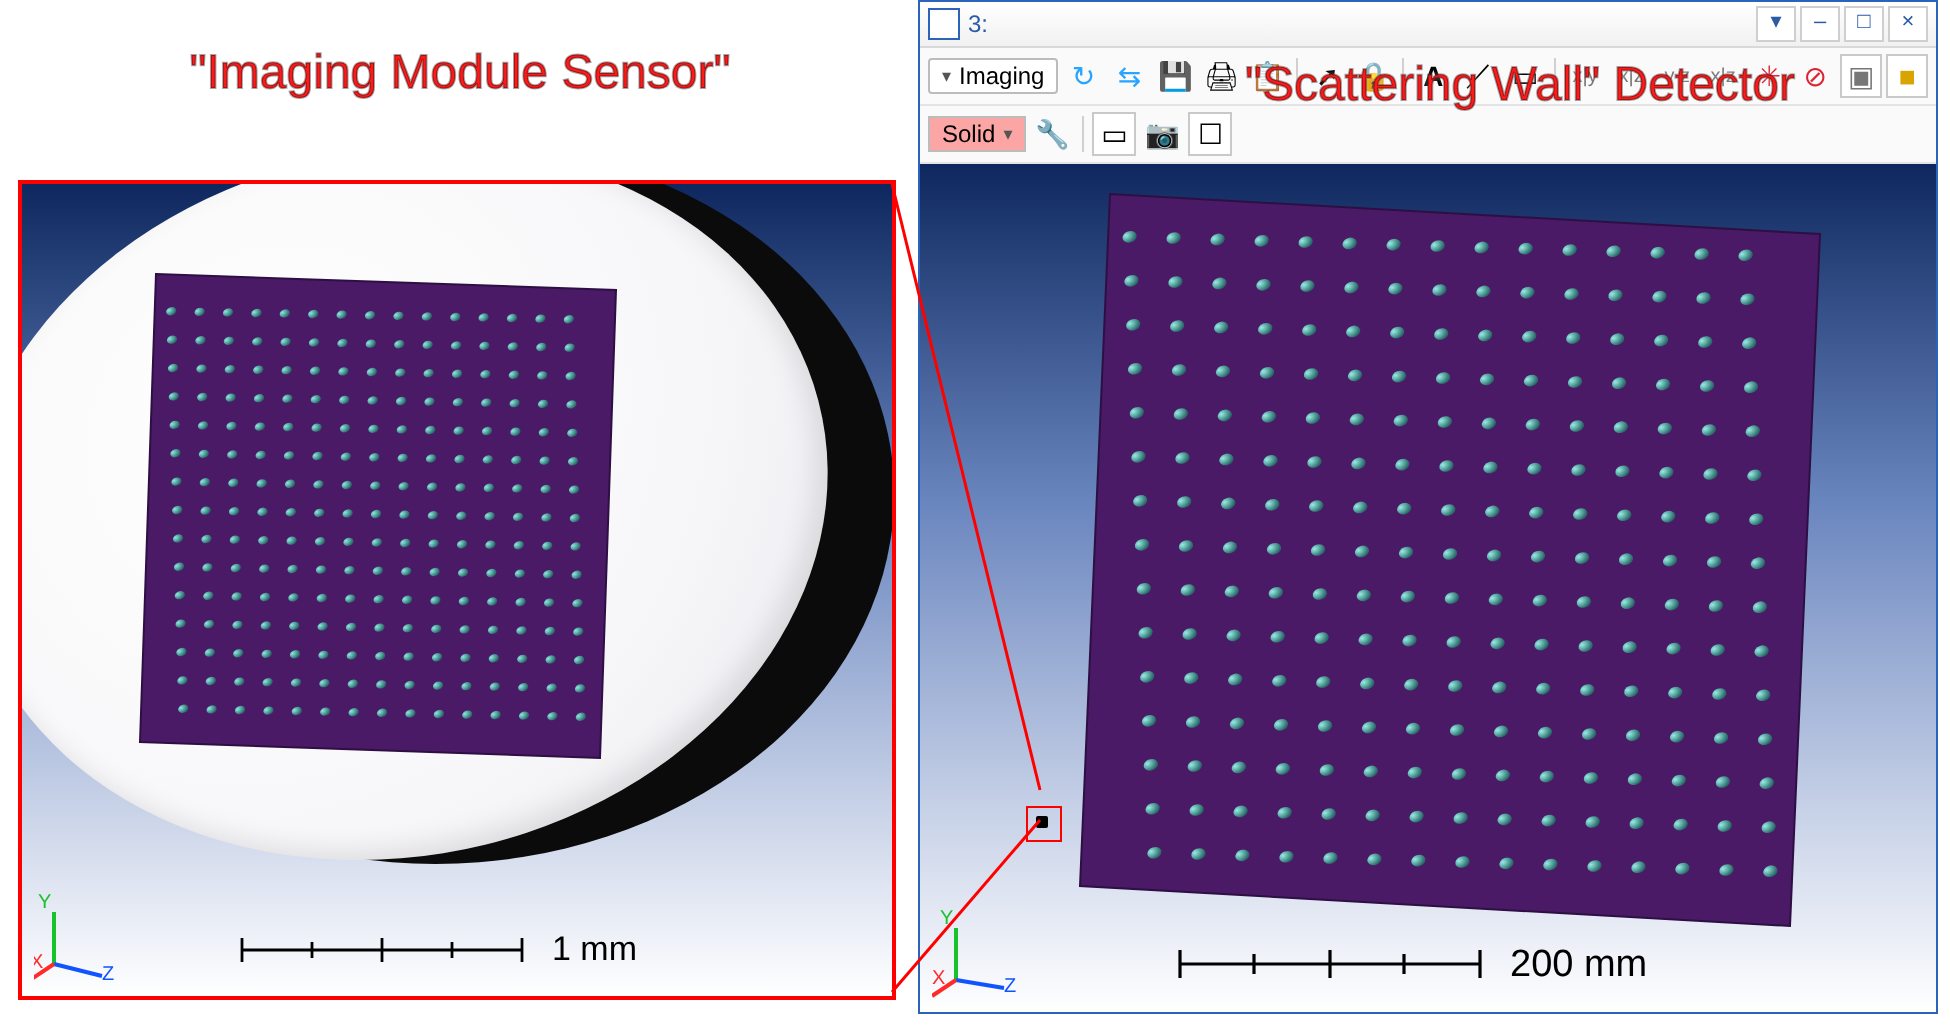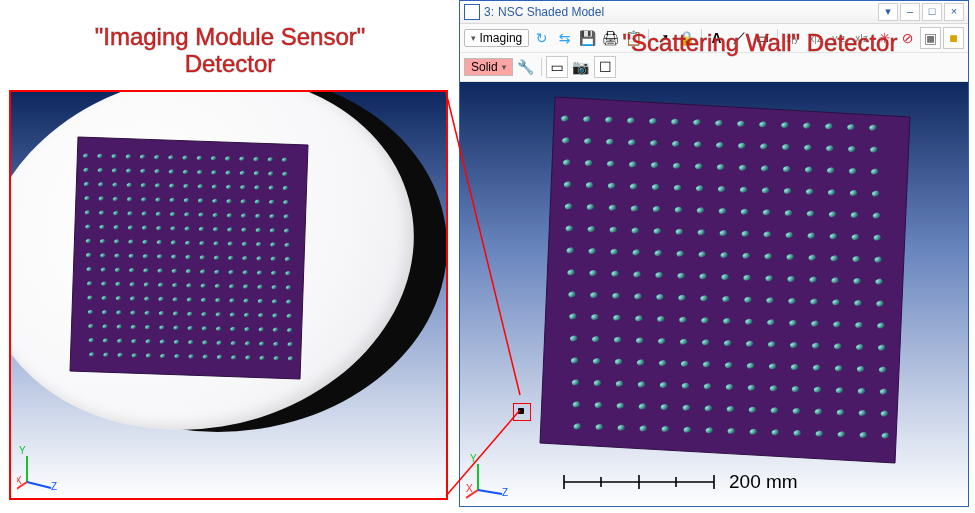--- a/index.html
+++ b/index.html
@@ -67,21 +67,21 @@
     box-shadow: inset -6px -4px 14px rgba(0,0,0,.10);
   }
 
   .scale-bar {
     position: absolute;
     bottom: 10px;
     text-align: center;
     font-family: Arial, sans-serif;
   }
   .scale-bar.left { left: 100px; width: 240px; font-size: 17px; }
-  .scale-bar.right { left: 94px; width: 280px; font-size: 19px; }
+  .scale-bar.right { left: 120px; width: 280px; font-size: 19px; }
   .scale-bar svg { display: block; margin: 0 auto; }
 
   .axis-triad {
     position: absolute;
     bottom: 6px;
     left: 6px;
     width: 48px;
     height: 48px;
   }
 
@@ -186,21 +186,20 @@
     left: 0; top: 0; width: 975px; height: 513px;
     pointer-events: none;
   }
 </style>
 </head>
 <body>
 <div class="container">
 
 <div class="left-caption">
   <span>"Imaging Module Sensor"</span><br>
-  <span>Detector</span>
 </div>
 
 <div class="right-caption">"Scattering Wall" Detector</div>
 
 <div class="left-panel">
   <div class="cylinder-side"></div>
   <div class="cylinder-face"></div>
 
   <svg width="435" height="406" style="position:absolute;left:0;top:0">
     <defs>
@@ -447,27 +446,37 @@
 
   <svg class="axis-triad" viewBox="0 0 48 48">
     <line x1="10" y1="38" x2="10" y2="12" stroke="#18c22b" stroke-width="2"></line>
     <line x1="10" y1="38" x2="34" y2="44" stroke="#1054ff" stroke-width="2"></line>
     <line x1="10" y1="38" x2="-2" y2="46" stroke="#ff2a2a" stroke-width="2"></line>
     <text x="2" y="10" font-size="10" fill="#18c22b">Y</text>
     <text x="34" y="46" font-size="10" fill="#1054ff">Z</text>
     <text x="-2" y="40" font-size="10" fill="#ff2a2a">X</text>
   </svg>
 
+  <div class="scale-bar left">
+    <svg width="240" height="26">
+      <line x1="10" y1="13" x2="150" y2="13" stroke="#000" stroke-width="1.4"></line>
+      <line x1="10" y1="7" x2="10" y2="19" stroke="#000" stroke-width="1.4"></line>
+      <line x1="45" y1="9" x2="45" y2="17" stroke="#000" stroke-width="1.4"></line>
+      <line x1="80" y1="7" x2="80" y2="19" stroke="#000" stroke-width="1.4"></line>
+      <line x1="115" y1="9" x2="115" y2="17" stroke="#000" stroke-width="1.4"></line>
+      <line x1="150" y1="7" x2="150" y2="19" stroke="#000" stroke-width="1.4"></line>
+      <text x="165" y="18" font-size="17" fill="#000">1 mm</text>
+    </svg>
+  </div>
 </div>
 
 <div class="win">
   <div class="win-titlebar">
     <span class="box-icon"></span>
     <span>3:</span>
-    <span class="title">NSC Shaded Model</span>
     <span class="win-ctrls">
       <span class="win-btn">▾</span>
       <span class="win-btn">–</span>
       <span class="win-btn">□</span>
       <span class="win-btn">×</span>
     </span>
   </div>
 
   <div class="toolbar1">
     <span class="settings-btn">

